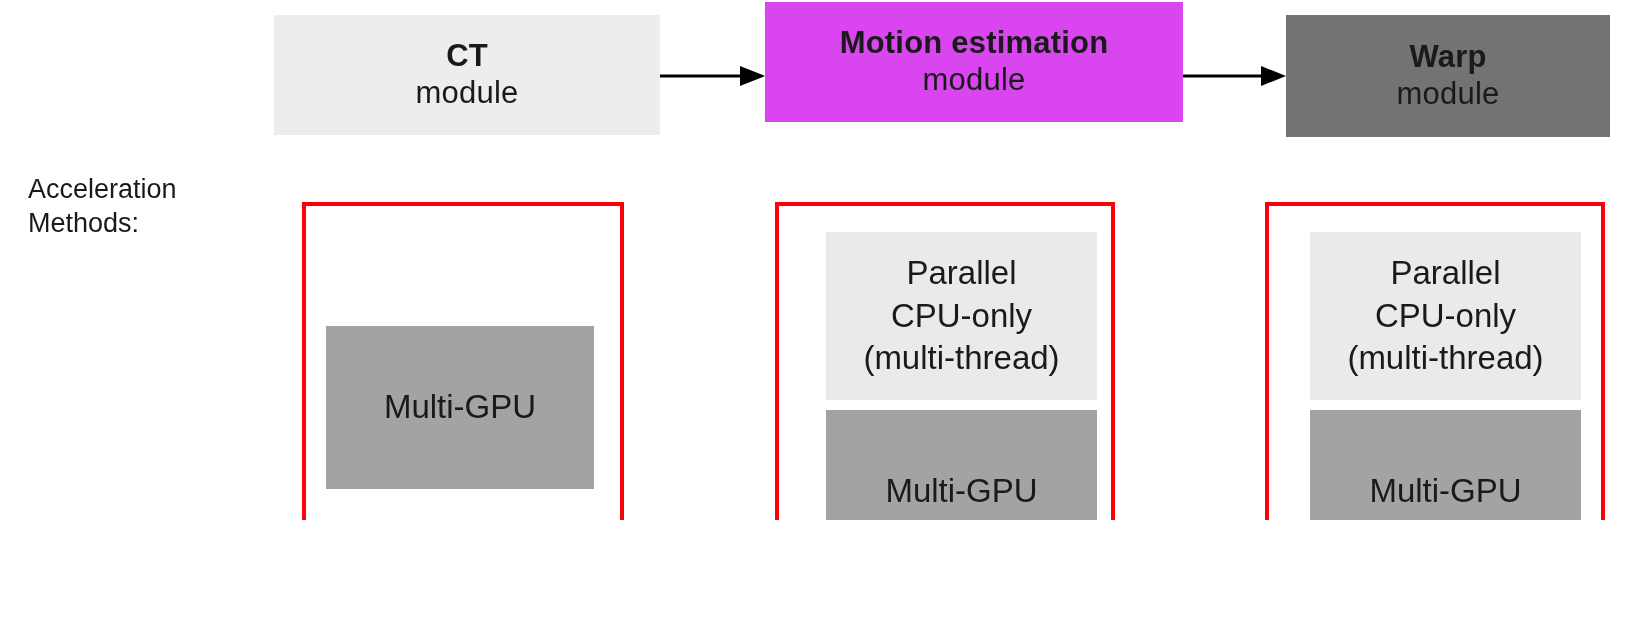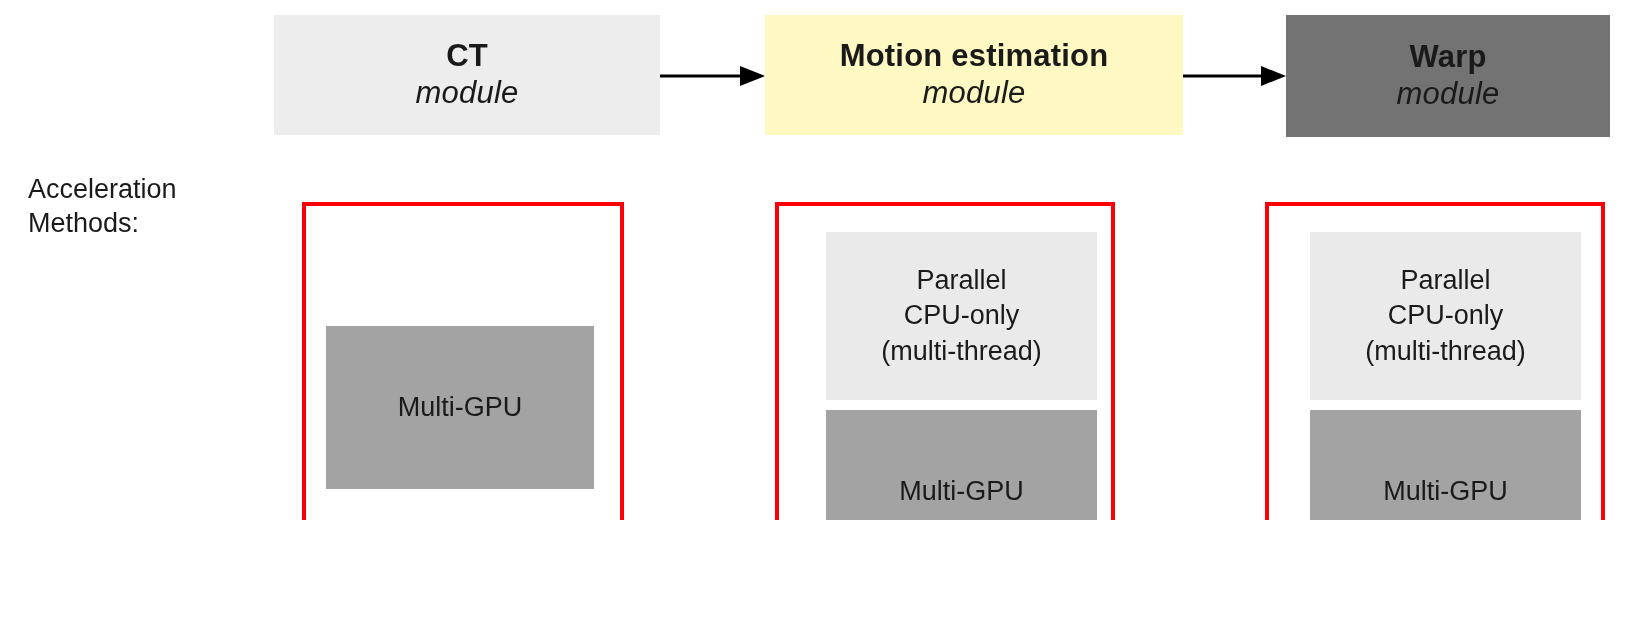--- a/index.html
+++ b/index.html
@@ -32,21 +32,20 @@
   }
   .module-title {
     font-weight: bold;
     font-size: 31px;
     letter-spacing: 0.2px;
   }
   .module-sub {
     font-weight: normal;
     font-size: 31px;
     letter-spacing: 0.2px;
-    font-style: italic;
   }
 
   
   .arrow {
     position: absolute;
     height: 24px;
   }
   .arrow svg { display: block; }
 
   
@@ -68,39 +67,39 @@
 
   
   .chip {
     position: absolute;
     box-sizing: border-box;
     display: flex;
     flex-direction: column;
     align-items: center;
     justify-content: center;
     text-align: center;
-    font-size: 27px;
+    font-size: 33px;
     line-height: 1.30;
     white-space: pre-line;
     color: #1a1a1a;
   }
   .chip.gray  { background: #eaeaea; }
   .chip.green { background: #a3a3a3; }
 </style>
 </head>
 <body>
 
 <div id="canvas">
 
   <div class="module-box" style="left:274px; top:15px; width:386px; height:120px; background:#ededed;">
     <div class="module-title">CT</div>
     <div class="module-sub">module</div>
   </div>
 
-  <div class="module-box" style="left:765px; top:15px; width:418px; height:120px; background:#fef9c3;">
+  <div class="module-box" style="left:765px; top:2px; width:418px; height:120px; background:#d946ef;">
     <div class="module-title">Motion estimation</div>
     <div class="module-sub">module</div>
   </div>
 
   <div class="module-box" style="left:1286px; top:15px; width:324px; height:122px; background:#737373;">
     <div class="module-title">Warp</div>
     <div class="module-sub">module</div>
   </div>
 
   <div class="arrow" style="left:660px; top:63px; width:108px;">

